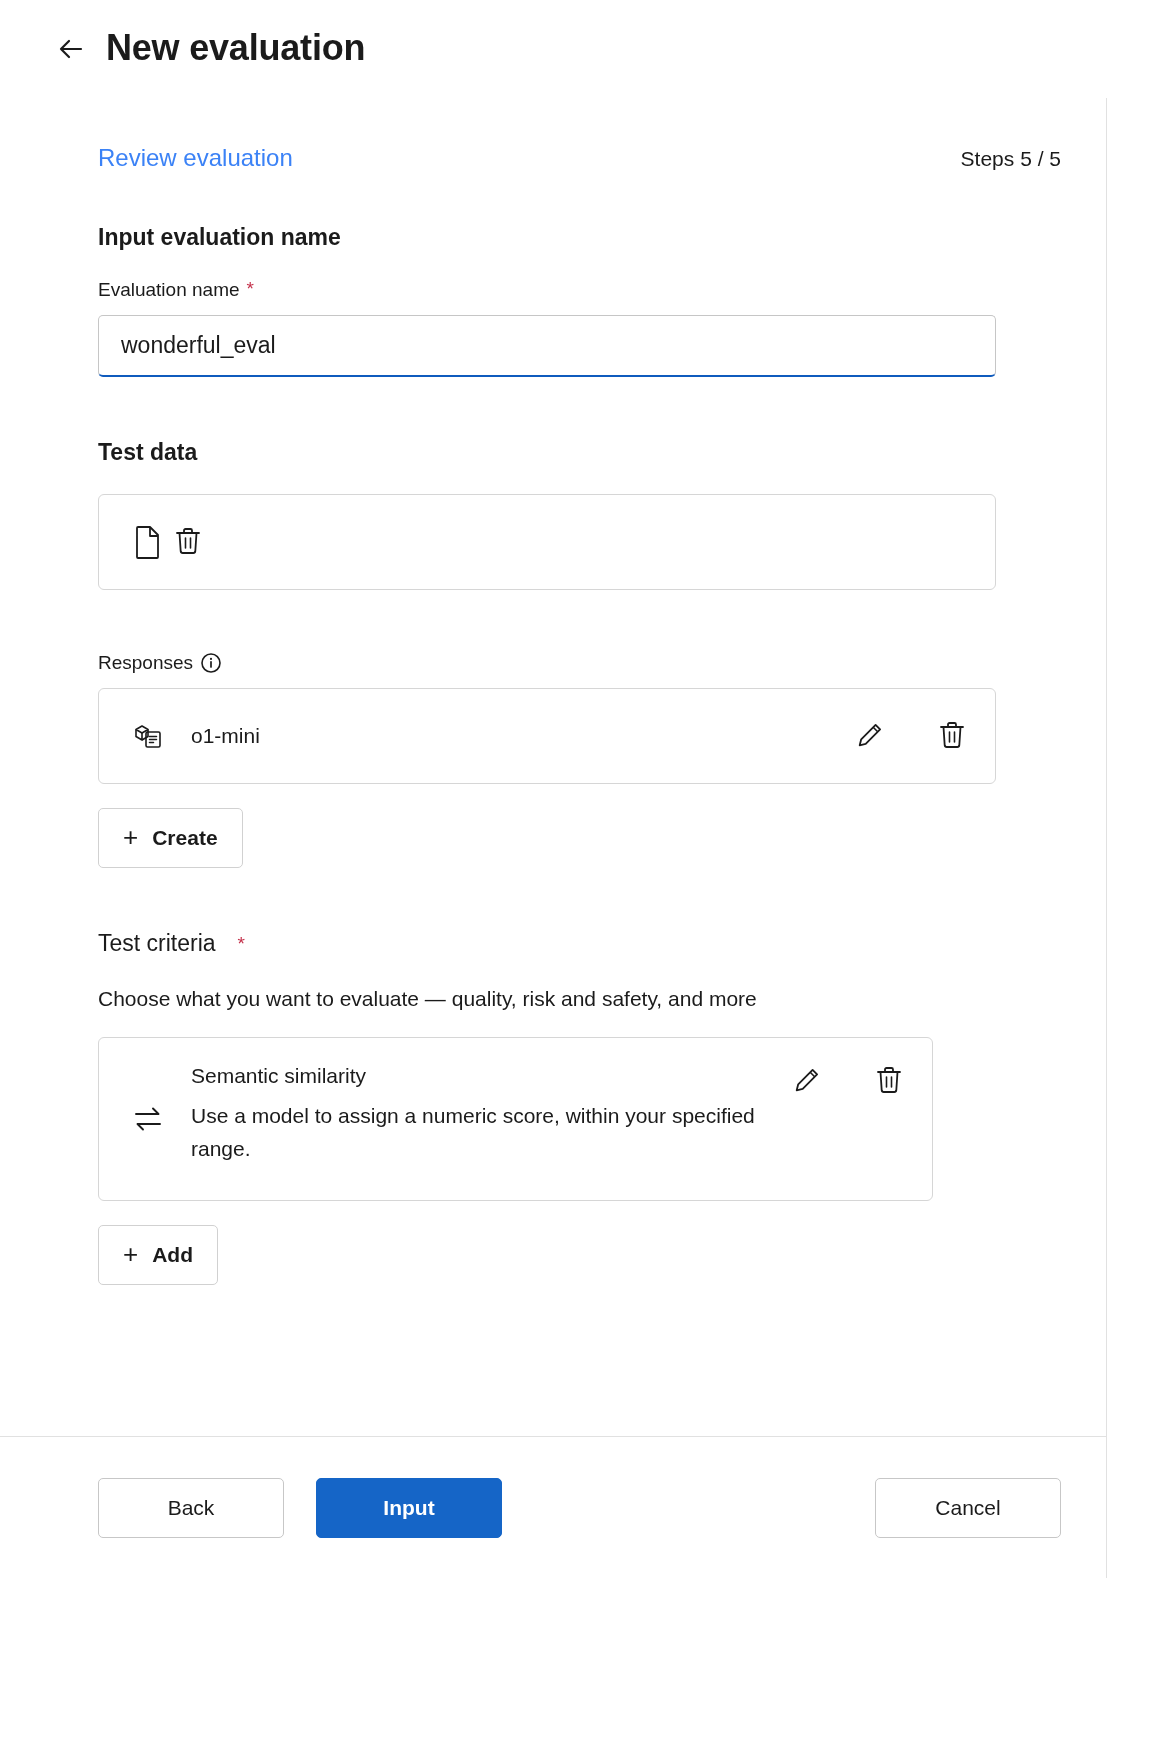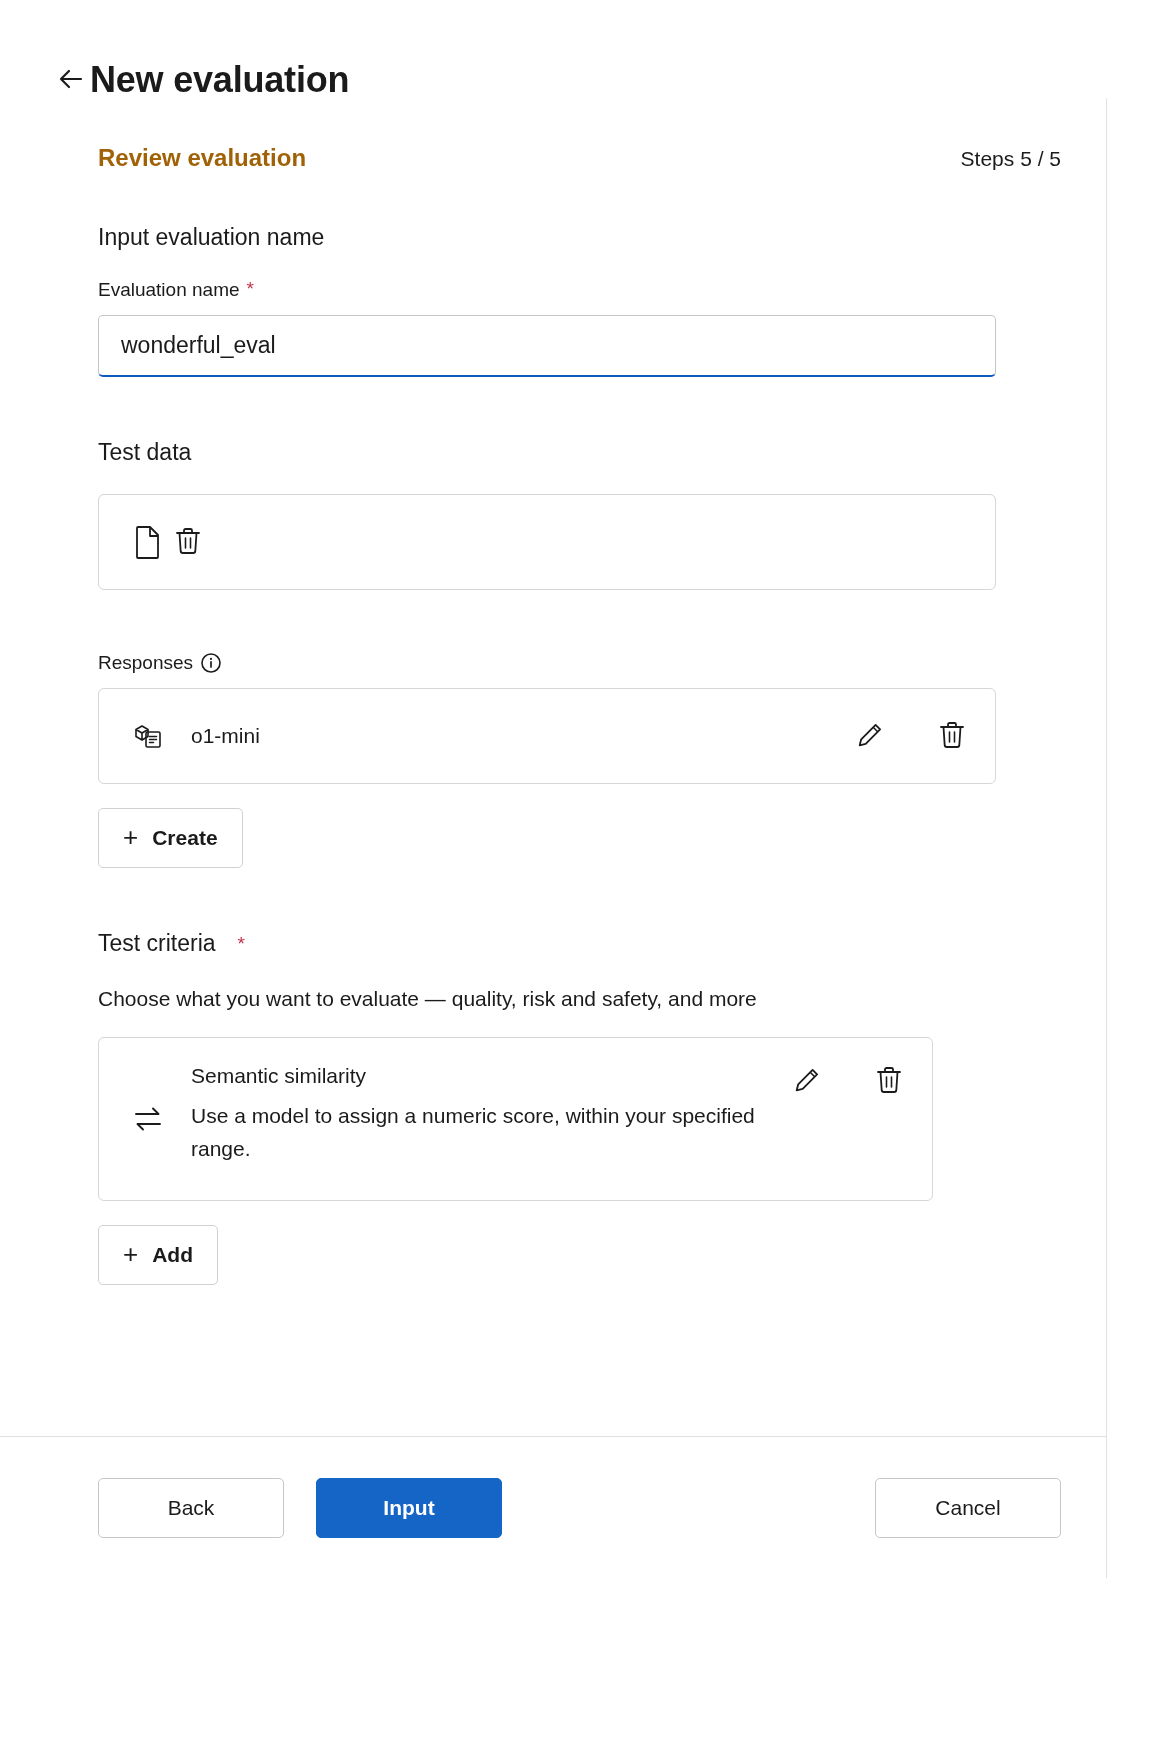--- a/index.html
+++ b/index.html
@@ -13,21 +13,22 @@
   body {
     width: 1152px;
     height: 1738px;
     position: relative;
     overflow: hidden;
   }
 
   
   .page-header {
     display: flex;
-    align-items: flex-end;
+    align-items: flex-start;
+    gap: 16px;
     padding: 30px 0 0 52px;
     height: 98px;
   }
   .back-arrow {
     width: 38px;
     height: 38px;
     display: flex;
     align-items: center;
     justify-content: center;
     cursor: pointer;
@@ -57,32 +58,32 @@
 
   .section-head-row {
     display: flex;
     align-items: baseline;
     justify-content: space-between;
     width: 963px;
     margin-bottom: 52px;
   }
   .section-title {
     font-size: 24px;
-    font-weight: 700;
-    color: #a16207;
+    font-weight: 400;
+    color: #3b82f6;
   }
   .steps-label {
     font-size: 21px;
     color: #1b1b1b;
     font-weight: 400;
   }
 
   .block-title {
     font-size: 23px;
-    font-weight: 400;
+    font-weight: 700;
     color: #1b1b1b;
     margin: 0 0 28px 0;
   }
 
   .field-label {
     font-size: 19px;
     color: #1b1b1b;
     margin-bottom: 14px;
     display: flex;
     gap: 7px;

